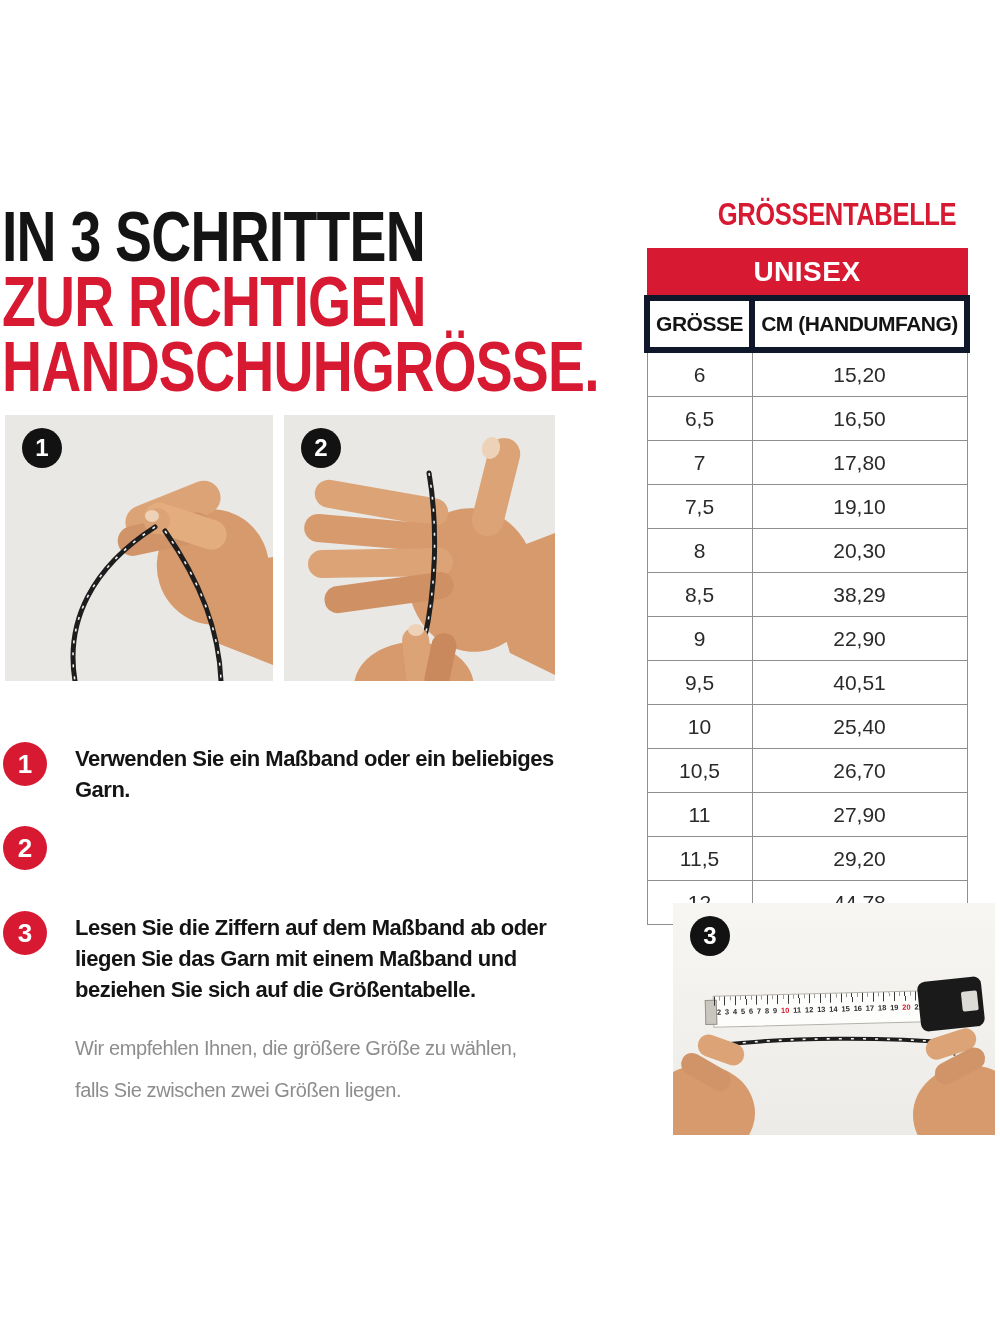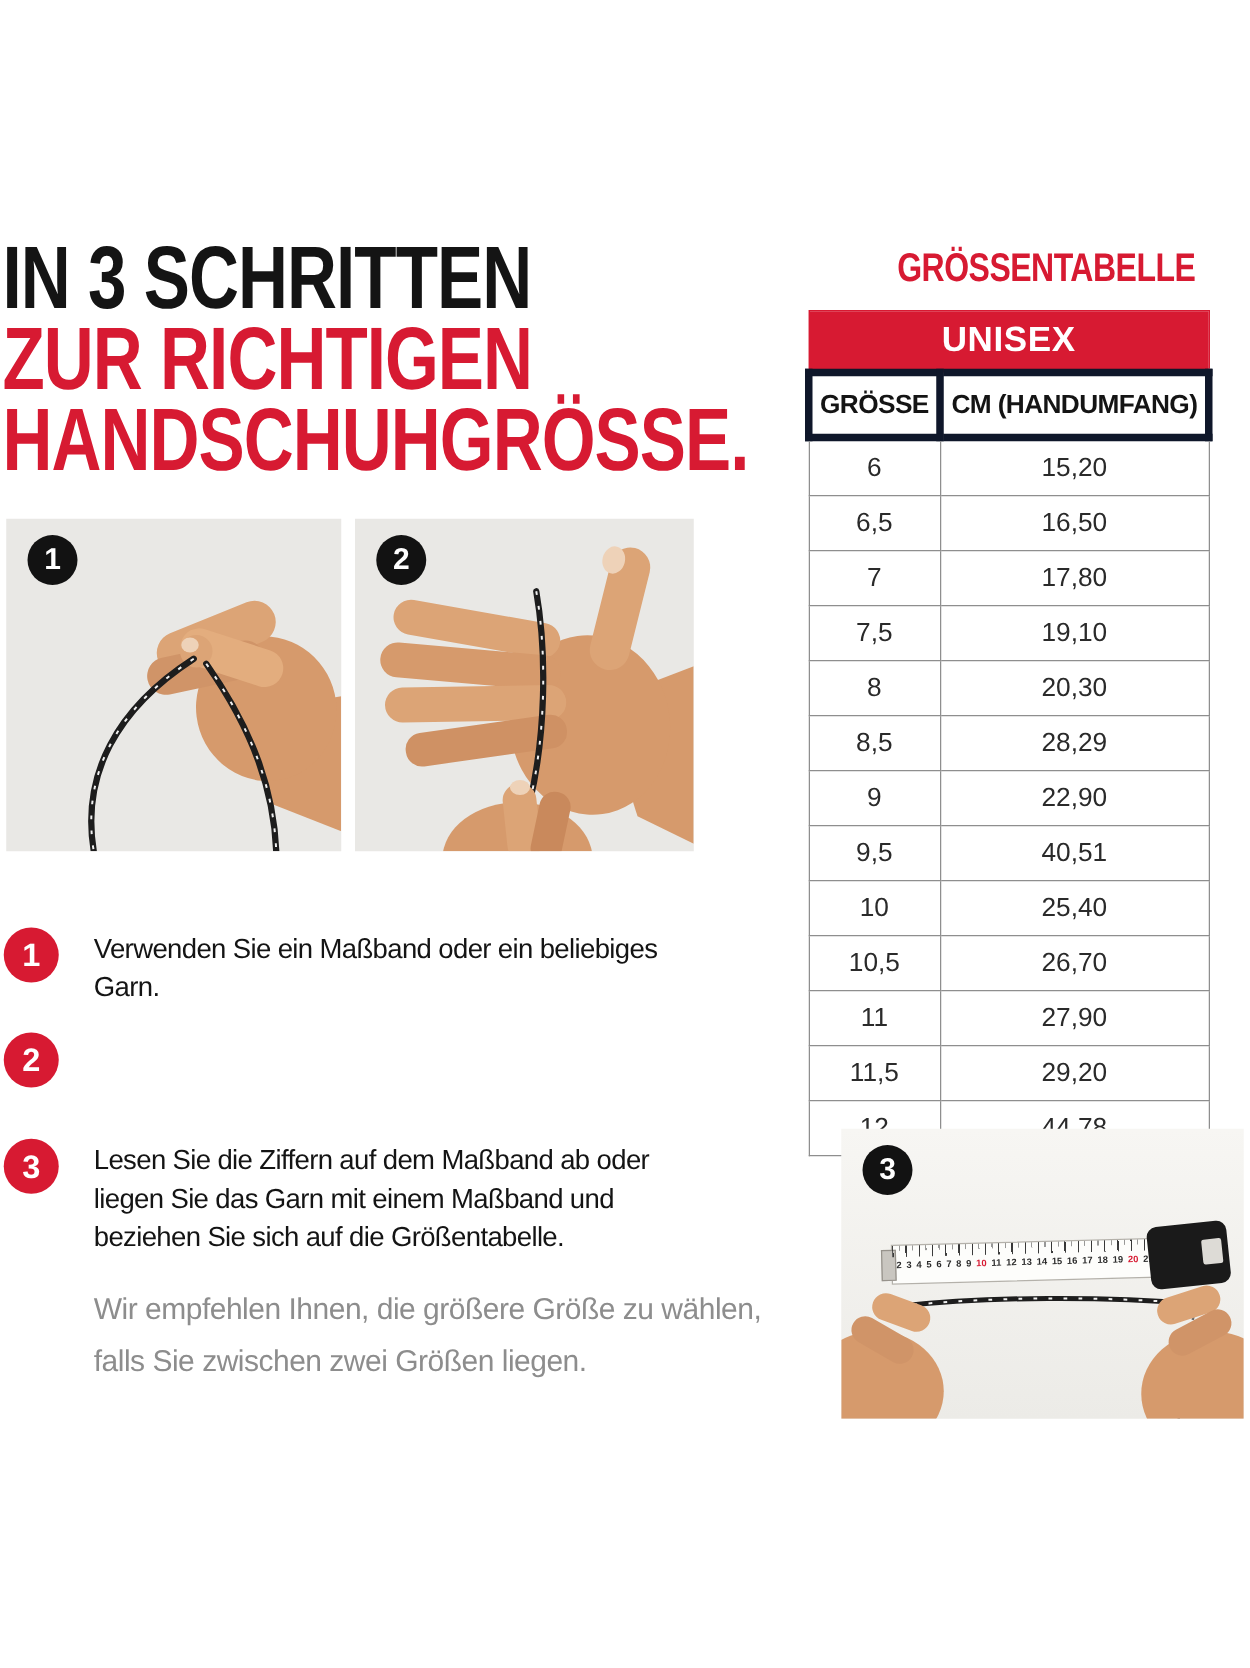--- a/index.html
+++ b/index.html
@@ -2,21 +2,21 @@
 <html><head>
 <meta charset="utf-8">
 <style>
   html,body { margin:0; padding:0; background:#ffffff; }
   .canvas {
     position:relative; width:1000px; height:1334px; background:#ffffff;
     font-family:"Liberation Sans", sans-serif; color:#141414; overflow:hidden;
   }
 
   
-  .title-block { position:absolute; left:2px; top:190px; width:660px; }
+  .title-block { position:absolute; left:2px; top:204px; width:660px; }
   .title-line {
     font-weight:bold; font-size:71px; line-height:65px; letter-spacing:-1px;
     white-space:nowrap; transform:scaleX(0.78); transform-origin:0 50%;
   }
   .title-line.black { color:#141414; }
   .title-line.red   { color:#d71a32; }
 
   
   .photo { position:absolute; background:#e9e8e5; overflow:hidden; }
   #photo1 { left:5px;   top:415px; width:268px; height:266px; }
@@ -67,28 +67,28 @@
   
   .step { position:absolute; left:3px; display:flex; gap:28px; }
   #step1 { top:742px; } #step2 { top:826px; } #step3 { top:911px; }
   .step-badge {
     flex:0 0 44px; width:44px; height:44px; border-radius:50%;
     background:#d71a32; color:#ffffff; font-size:26px; font-weight:bold;
     display:flex; align-items:center; justify-content:center;
   }
   .step-text { padding-top:1px; }
   .step-text .line {
-    font-weight:normal; font-size:22px; line-height:31px;
+    font-weight:bold; font-size:22px; line-height:31px;
     letter-spacing:-0.5px; color:#141414; white-space:nowrap;
   }
 
   
   .note { position:absolute; left:75px; top:1027px; }
   .note .line {
-    font-size:24px; line-height:42px; color:#8d8d8d;
+    font-size:20px; line-height:42px; color:#8d8d8d;
     letter-spacing:-0.4px; white-space:nowrap;
   }
 
   
   .table-title {
     position:absolute; left:677px; top:196px; width:320px; text-align:center;
     color:#d71a32; font-weight:bold; font-size:32px; letter-spacing:-0.5px;
     transform:scaleX(0.8);
   }
   .size-table {
@@ -219,21 +219,21 @@
         <tr>
           <td>7,5</td>
           <td>19,10</td>
         </tr>
         <tr>
           <td>8</td>
           <td>20,30</td>
         </tr>
         <tr>
           <td>8,5</td>
-          <td>28,29</td>
+          <td>38,29</td>
         </tr>
         <tr>
           <td>9</td>
           <td>22,90</td>
         </tr>
         <tr>
           <td>9,5</td>
           <td>40,51</td>
         </tr>
         <tr>

